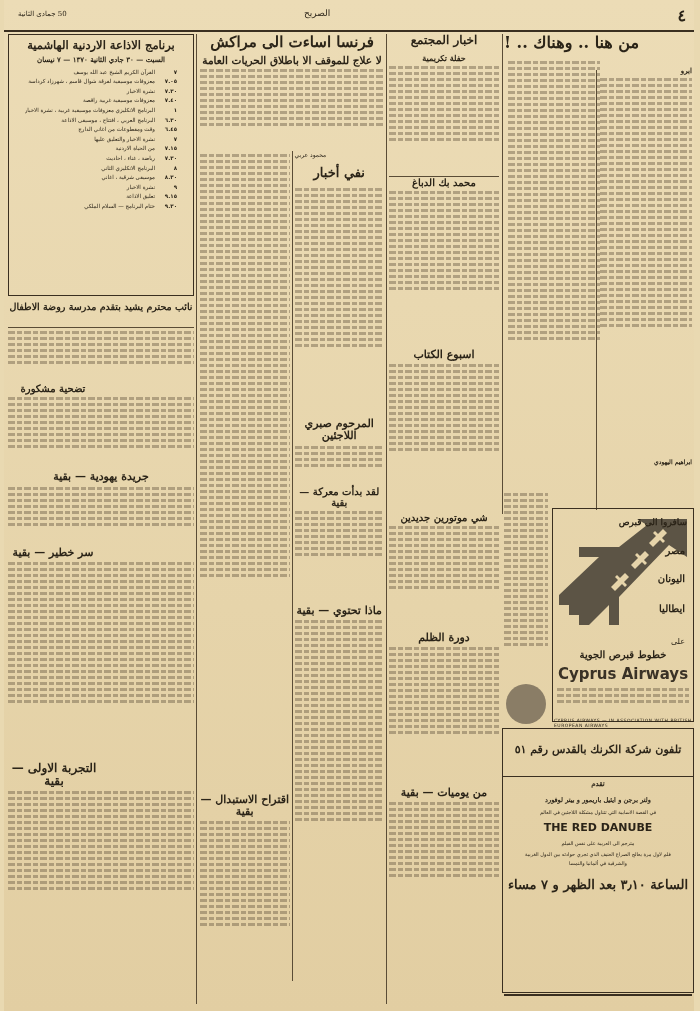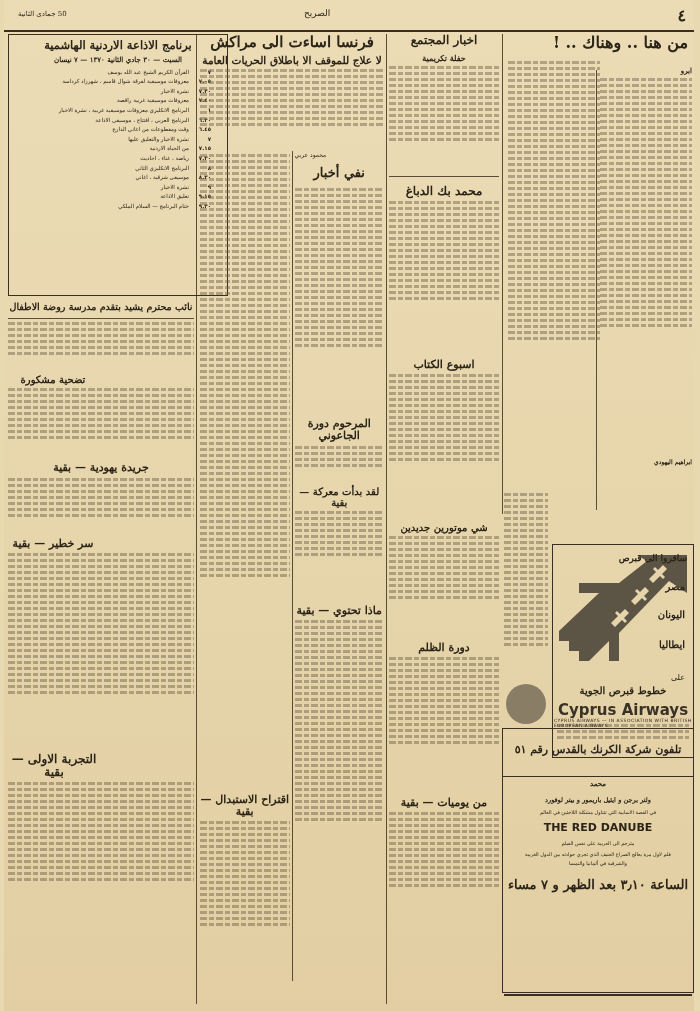--- a/index.html
+++ b/index.html
@@ -33,21 +33,21 @@
       font-family:"DejaVu Sans", sans-serif;
     }
     .body .ln { display:block; height:8.6px; overflow:hidden; white-space:nowrap;
       background:repeating-linear-gradient(90deg,#6b5c45 0 7px,transparent 7px 9px,#6b5c45 9px 14px,transparent 14px 16px);
       opacity:.45; margin:3px 0; height:3px; }
     .sched-box { position:absolute; border:1px solid #3a2f20; }
     .sched-row { display:flex; font-size:5.5px; line-height:9.6px; font-family:"DejaVu Sans", sans-serif; }
     .sched-row .t { width:22px; flex:none; font-weight:bold; }
     .sched-row .p { flex:1; overflow:hidden; white-space:nowrap; }
 
-    .ad-cyprus { position:absolute; left:548px; top:544px; width:140px; height:212px; border:1px solid #3a2f20; direction:rtl; }
+    .ad-cyprus { position:absolute; left:548px; top:508px; width:140px; height:212px; border:1px solid #3a2f20; direction:rtl; }
     .ad-tel { position:absolute; left:548px; top:728px; width:140px; height:47px; border:1px solid #3a2f20; }
     .ad-cinema { position:absolute; left:498px; top:776px; width:190px; height:215px; border:1px solid #3a2f20; direction:rtl; }
     .arrow-svg { position:absolute; left:6px; top:8px; }
     .logo { position:absolute; left:6px; top:222px; width:42px; height:42px; border-radius:50%; background:#8a7d66; }
     .footer-rule { position:absolute; left:500px; top:994px; width:188px; height:2px; background:#3a2f20; }
     .en { font-family:"DejaVu Sans", sans-serif; direction:ltr; }
   </style>
 </head>
 <body>
 
@@ -57,21 +57,21 @@
     <span class="hdr-page">٤</span>
     <span class="hdr-name">الصريح</span>
     <span class="hdr-date">50 جمادى الثانية</span>
   </div>
 
   <div class="vrule" style="left:192px;height:970px"></div>
   <div class="vrule" style="left:382px;height:970px"></div>
   <div class="vrule" style="left:498px;height:480px"></div>
   <div class="vrule" style="left:592px;top:70px;height:440px"></div>
 
-  <div class="sched-box" style="left:4px;top:34px;width:220px;height:262px;direction:rtl;padding:2px 16px;box-sizing:border-box">
+  <div class="sched-box" style="left:4px;top:34px;width:186px;height:262px;direction:rtl;padding:2px 16px;box-sizing:border-box">
     <div class="headline" style="font-size:11.5px;margin-top:2px">برنامج الاذاعة الاردنية الهاشمية</div>
     <div class="sub" style="font-size:7px;margin:3px 0 4px">السبت — ٣٠ جادي الثانية ١٣٧٠ — ٧ نيسان</div>
     <div id="sched">
         <div class="sched-row">
           <span class="t">٧</span>
           <span class="p">القرآن الكريم الشيخ عبد الله يوسف</span>
         </div>
         <div class="sched-row">
           <span class="t">٧.٠٥</span>
           <span class="p">معزوفات موسيقية لفرقة شوال قاسم ، شهرزاد كرداسة</span>
@@ -125,21 +125,21 @@
           <span class="p">تعليق الاذاعة</span>
         </div>
         <div class="sched-row">
           <span class="t">٩.٣٠</span>
           <span class="p">ختام البرنامج — السلام الملكي</span>
         </div>
       </div>
   </div>
 
   <div class="col" style="left:4px;top:302px;width:186px;height:690px">
-    <div class="headline" style="font-size:9.5px;border-bottom:1px solid #5a4c36;padding-bottom:6px">نائب محترم يشيد بتقدم مدرسة روضة الاطفال</div>
+    <div class="headline" style="font-size:9.5px;border-bottom:1px solid #5a4c36;padding-bottom:15px">نائب محترم يشيد بتقدم مدرسة روضة الاطفال</div>
     <div class="body" style="height:48px">
       <span class="ln"></span>
         <span class="ln"></span>
         <span class="ln"></span>
         <span class="ln"></span>
         <span class="ln"></span>
         <span class="ln"></span>
     </div>
     <div class="headline" style="font-size:10px;width:90px;margin-right:96px;margin-top:4px">تضحية مشكورة</div>
     <div class="body" style="height:70px">
@@ -253,21 +253,21 @@
             <span class="ln"></span>
             <span class="ln"></span>
             <span class="ln"></span>
             <span class="ln"></span>
             <span class="ln"></span>
             <span class="ln"></span>
             <span class="ln"></span>
             <span class="ln"></span>
             <span class="ln"></span>
         </div>
-        <div class="headline" style="font-size:11px">المرحوم دورة الجاعوني</div>
+        <div class="headline" style="font-size:11px">المرحوم صبري اللاجئين</div>
         <div class="body" style="height:40px">
           <span class="ln"></span>
             <span class="ln"></span>
             <span class="ln"></span>
             <span class="ln"></span>
         </div>
         <div class="headline" style="font-size:10px">لقد بدأت معركة — بقية</div>
         <div class="body" style="height:80px">
           <span class="ln"></span>
             <span class="ln"></span>
@@ -427,21 +427,21 @@
         <span class="ln"></span>
         <span class="ln"></span>
         <span class="ln"></span>
         <span class="ln"></span>
         <span class="ln"></span>
         <span class="ln"></span>
         <span class="ln"></span>
         <span class="ln"></span>
         <span class="ln"></span>
     </div>
-    <div class="sub" style="font-size:12px;border-top:1px solid #5a4c36;padding-top:7px">محمد بك الدباغ</div>
+    <div class="sub" style="font-size:10px;border-top:1px solid #5a4c36;padding-top:0">محمد بك الدباغ</div>
     <div class="body" style="height:150px">
       <span class="ln"></span>
         <span class="ln"></span>
         <span class="ln"></span>
         <span class="ln"></span>
         <span class="ln"></span>
         <span class="ln"></span>
         <span class="ln"></span>
         <span class="ln"></span>
         <span class="ln"></span>
@@ -516,21 +516,21 @@
         <span class="ln"></span>
         <span class="ln"></span>
         <span class="ln"></span>
         <span class="ln"></span>
         <span class="ln"></span>
         <span class="ln"></span>
     </div>
   </div>
 
   <div class="col" style="left:500px;width:190px;height:480px">
-    <div class="headline" style="font-size:16px;text-align:right;margin-right:6px">من هنا .. وهناك .. !</div>
+    <div class="headline" style="font-size:16px;text-align:left;margin-right:6px">من هنا .. وهناك .. !</div>
     <div style="display:flex;margin-top:6px">
       <div style="width:92px;padding-right:2px">
         <div style="font-size:7px;font-weight:bold;margin:8px 0 2px">ابرو</div>
         <div class="body" style="height:380px">
           <span class="ln"></span>
             <span class="ln"></span>
             <span class="ln"></span>
             <span class="ln"></span>
             <span class="ln"></span>
             <span class="ln"></span>
@@ -687,21 +687,21 @@
   <div style="position:absolute;left:498px;top:716px;width:190px;height:14px">
     <div class="en" style="position:absolute;left:52px;top:2px;font-size:4.5px;letter-spacing:.5px">CYPRUS AIRWAYS — IN ASSOCIATION WITH BRITISH EUROPEAN AIRWAYS</div>
   </div>
   <div class="logo" style="left:502px;top:684px;width:40px;height:40px"></div>
 
   <div class="ad-tel" style="left:498px;width:190px">
     <div style="direction:rtl;text-align:center;font-size:11px;font-weight:bold;margin-top:14px">تلفون شركة الكرنك بالقدس رقم ٥١</div>
   </div>
 
   <div class="ad-cinema">
-    <div class="sub" style="font-size:7px;margin-top:2px">محمد</div>
+    <div class="sub" style="font-size:7px;margin-top:2px">تقدم</div>
     <div class="sub" style="font-size:6.5px;margin-top:8px">ولتر برجن و ايثيل باريمور و بيتر لوفورد</div>
     <div class="sub" style="font-size:5px;margin-top:5px;font-weight:normal">في القصة الاسابية التي تتناول مشكلة اللاجئين في العالم</div>
     <div class="en" style="text-align:center;font-size:11px;font-weight:bold;margin-top:6px">THE RED DANUBE</div>
     <div class="sub" style="font-size:5px;font-weight:normal;margin-top:6px">مترجم الى العربية على نفس الفيلم</div>
     <div class="sub" style="font-size:5px;font-weight:normal;margin:4px 14px 0;line-height:9px">فلم لاول مرة يعالج الصراع العنيف الذي تجري حوادثه بين الدول الغربية والشرقية في ألمانيا والنمسا</div>
     <div class="headline" style="font-size:13px;margin-top:10px">الساعة ٣٫١٠ بعد الظهر و ٧ مساء</div>
   </div>
   <div class="footer-rule"></div>
 </div>
 

